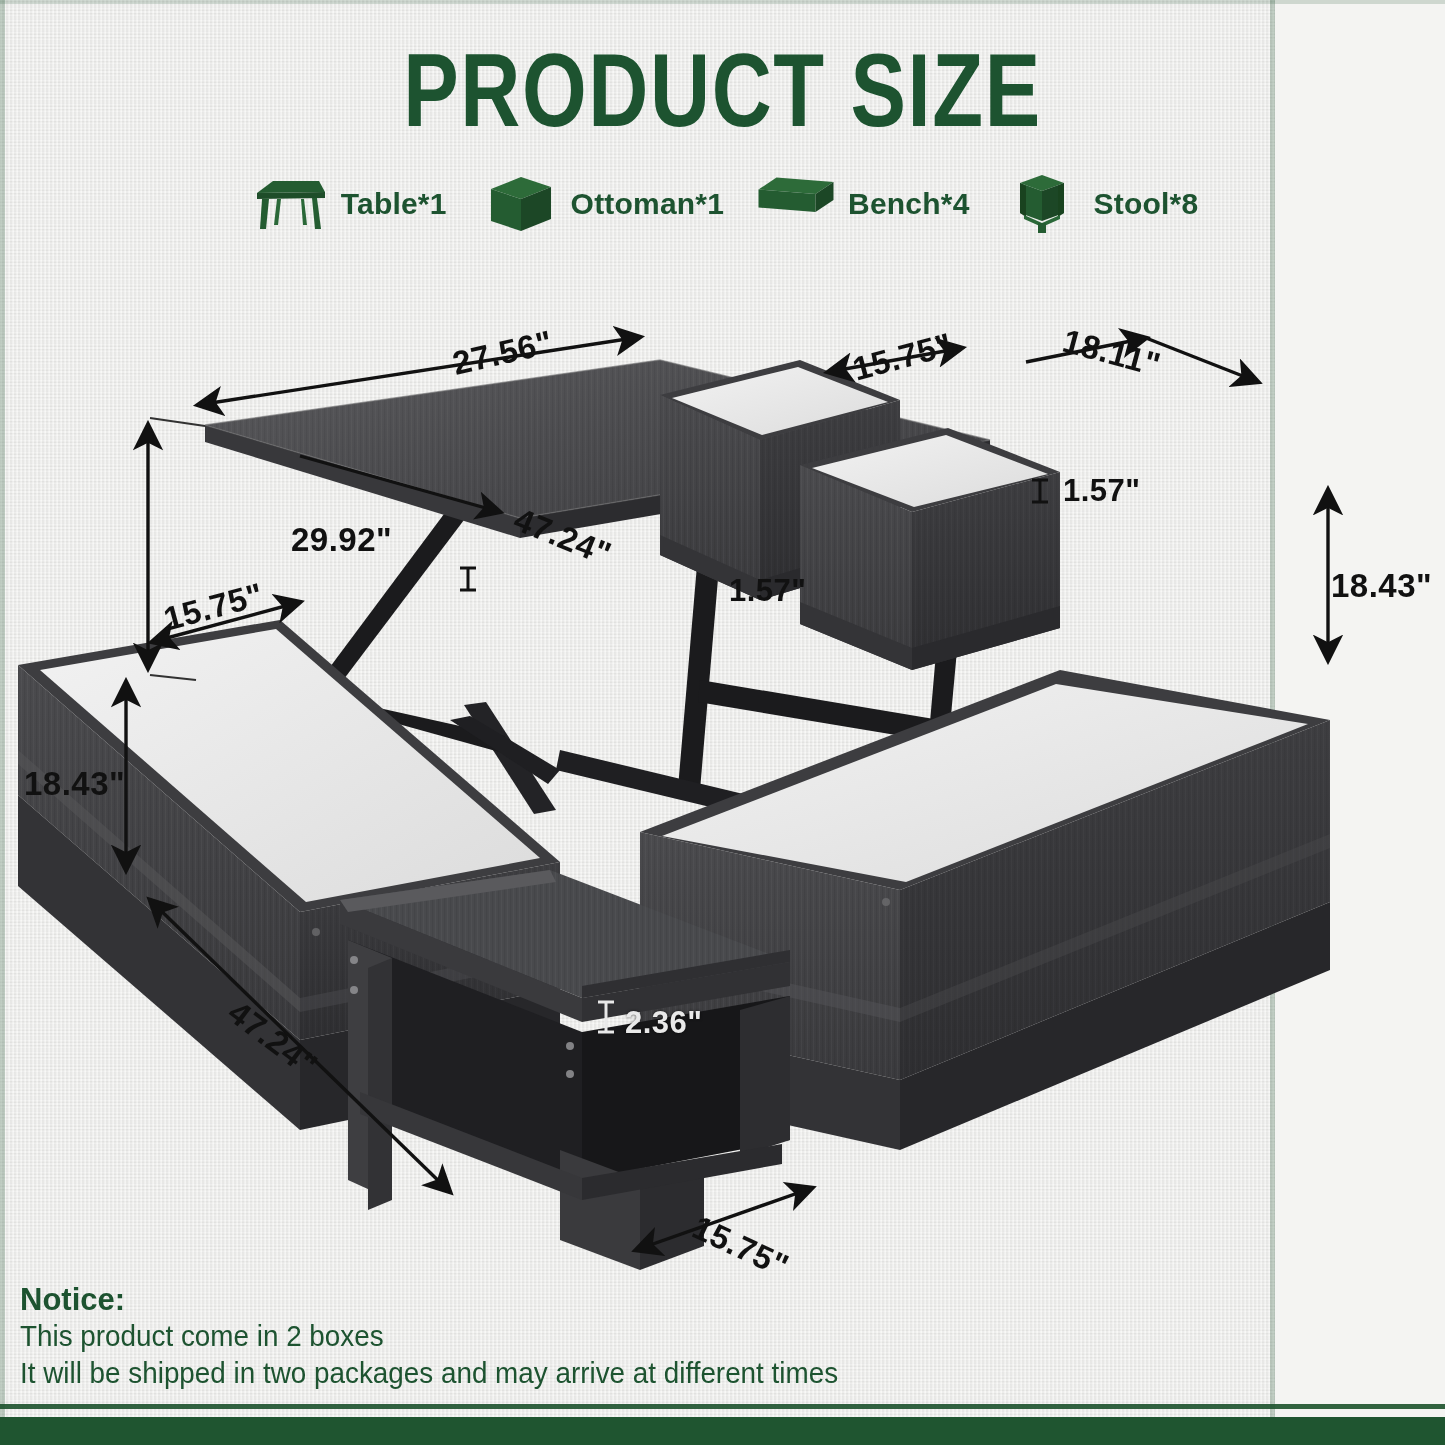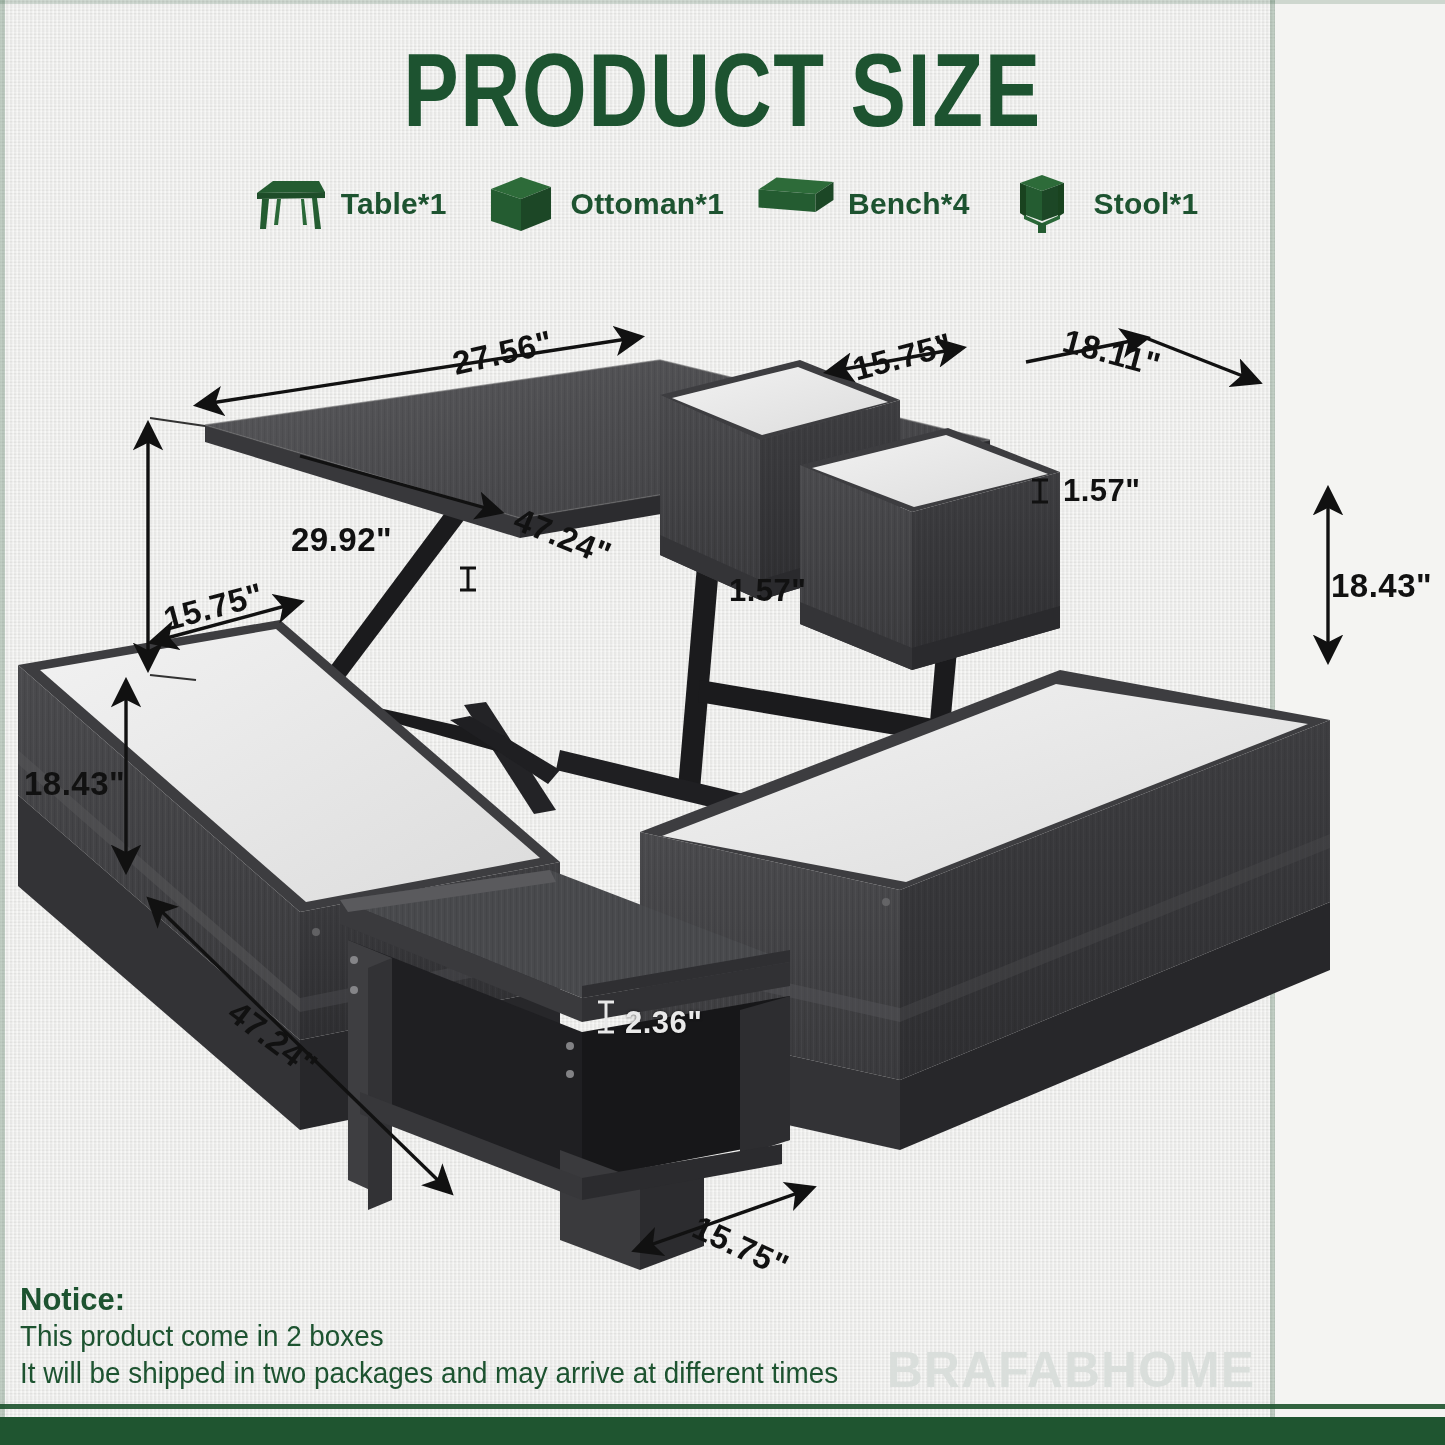--- a/index.html
+++ b/index.html
@@ -158,21 +158,21 @@
         <svg viewBox="0 0 84 62" xmlns="http://www.w3.org/2000/svg">
           <path d="M20 10 L42 2 L64 10 L42 18 Z" fill="#2d6b39"></path>
           <path d="M20 10 L42 18 L42 48 L20 40 Z" fill="#245c31"></path>
           <path d="M42 18 L64 10 L64 40 L42 48 Z" fill="#1c4726"></path>
           <path d="M20 10 L26 13 L26 44 L20 40 Z" fill="#19431f"></path>
           <path d="M58 13 L64 10 L64 40 L58 44 Z" fill="#19431f"></path>
           <path d="M24 42 L42 50 L60 42 L60 46 L42 54 L24 46 Z" fill="#2a6838"></path>
           <rect x="38" y="50" width="8" height="10" fill="#245c31"></rect>
         </svg>
       </span>
-      <span class="legend-label">Stool*1</span>
+      <span class="legend-label">Stool*8</span>
     </div>
   </div>
 
   <div id="stage">
     <svg viewBox="0 0 1445 1040" xmlns="http://www.w3.org/2000/svg">
       <defs>
         <linearGradient id="woodTop" x1="0" y1="0" x2="1" y2="1">
           <stop offset="0%" stop-color="#5a5a5d"></stop>
           <stop offset="45%" stop-color="#4d4d50"></stop>
           <stop offset="100%" stop-color="#3f3f42"></stop>
@@ -365,14 +365,13 @@
 
   <div class="dim lite" style="left:625px; top:1005px; font-size:31px;">2.36"</div>
   <div class="dim" style="left:690px; top:1228px; font-size:33px; transform:rotate(25deg);">15.75"</div>
 
   <div id="notice">
     <div class="n-head">Notice:</div>
     <div class="n-line">This product come in 2 boxes</div>
     <div class="n-line">It will be shipped in two packages and may arrive at different times</div>
   </div>
 
-  <div id="watermark">BRAFABHOME</div>
 </div>
 
 </body></html>

